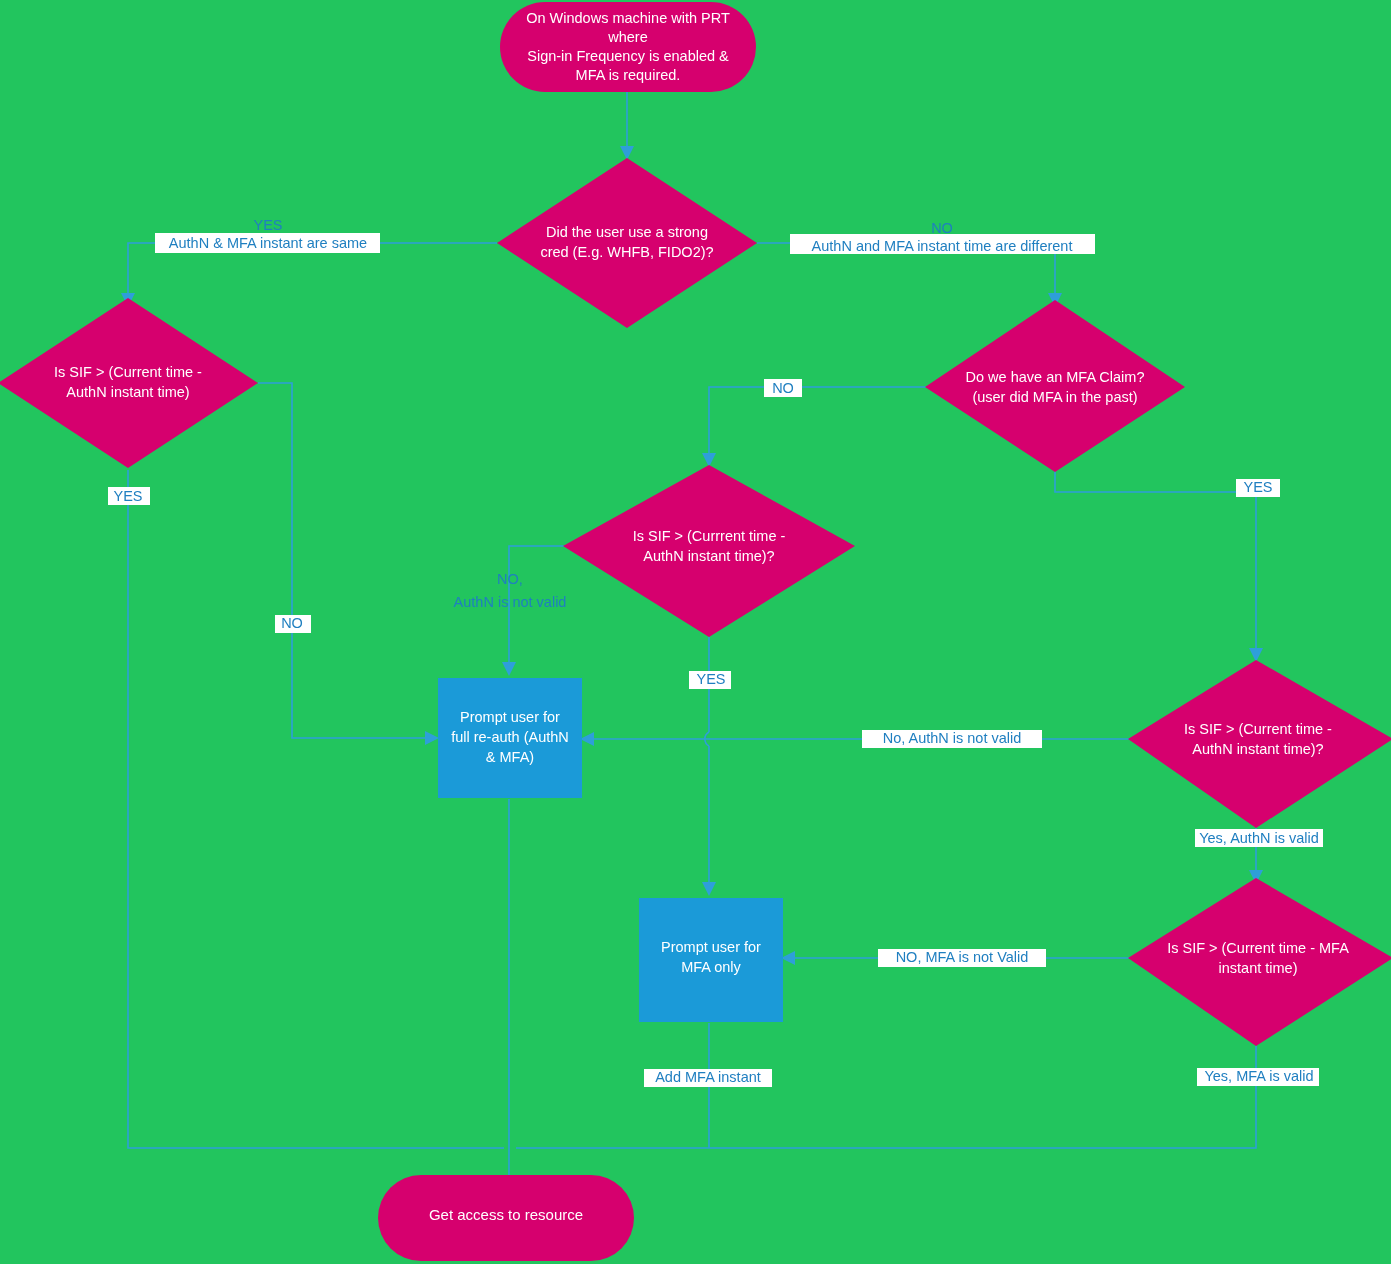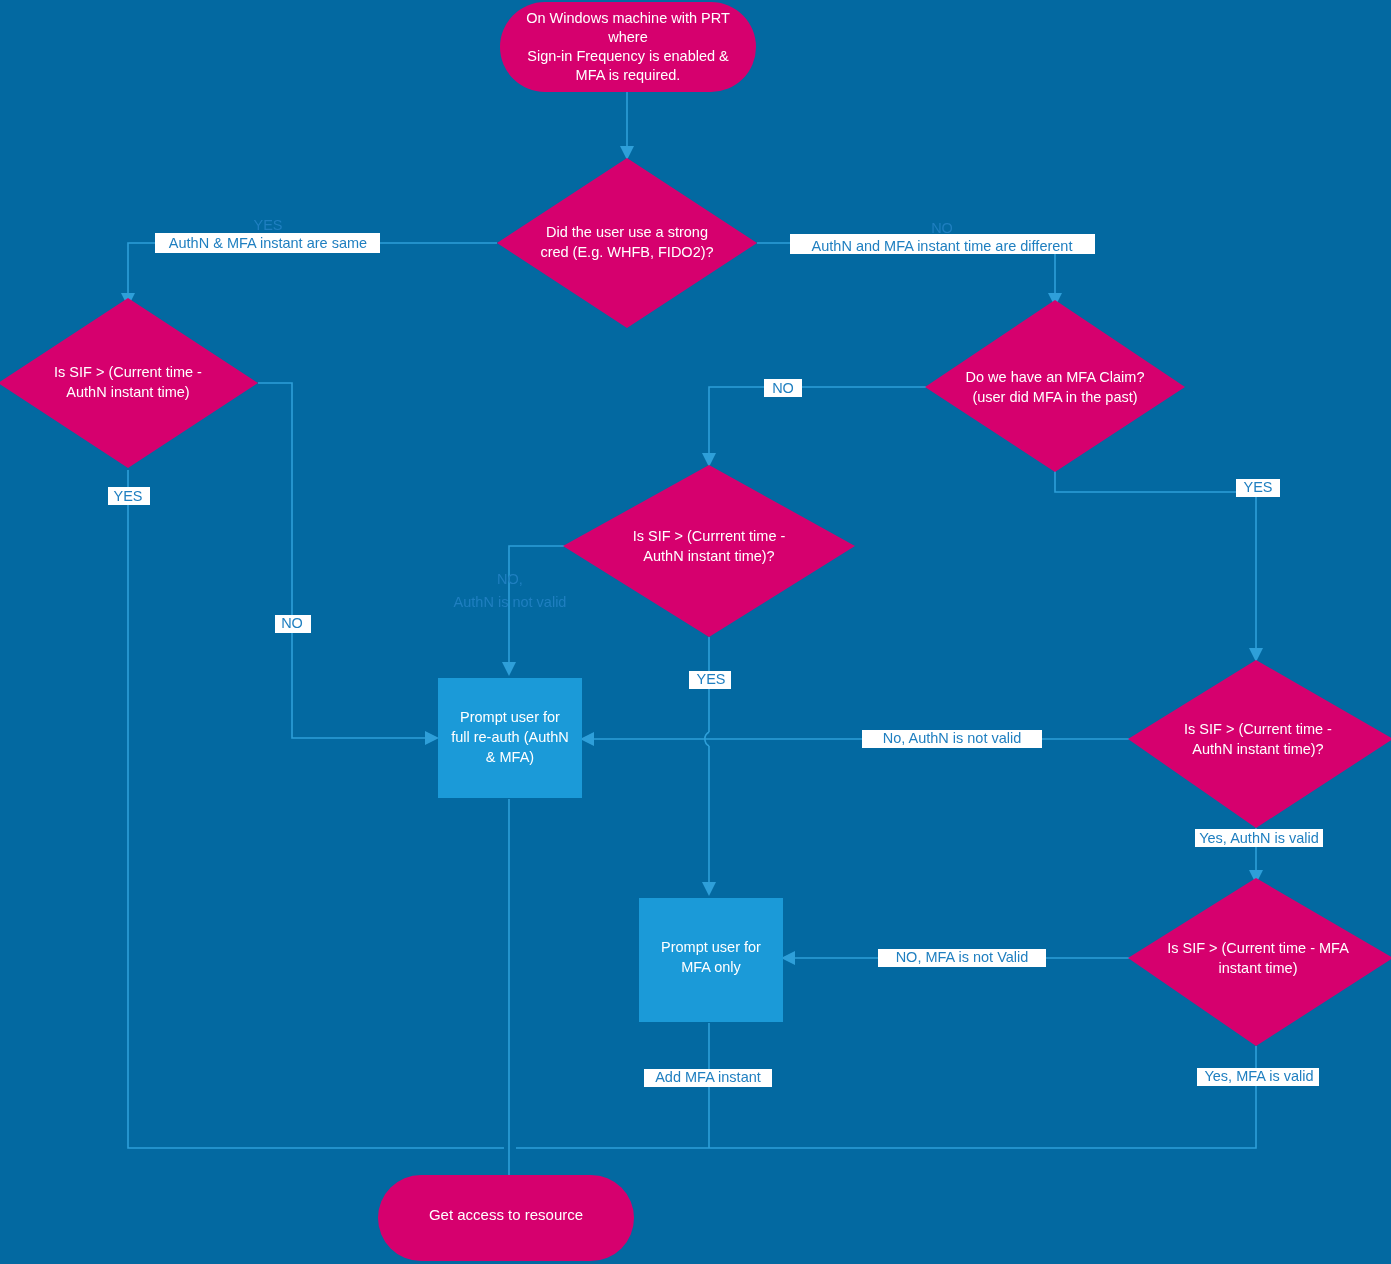--- a/index.html
+++ b/index.html
@@ -7,21 +7,21 @@
     padding: 0;
     background: #ffffff;
   }
   body {
     font-family: "Liberation Sans", sans-serif;
   }
   #diagram-root {
     position: relative;
     width: 1391px;
     height: 1264px;
-    background: #0369a1;
+    background: #22c55e;
     overflow: hidden;
   }
   svg.flow {
     position: absolute;
     left: 0;
     top: 0;
     width: 1391px;
     height: 1264px;
     display: block;
   }

